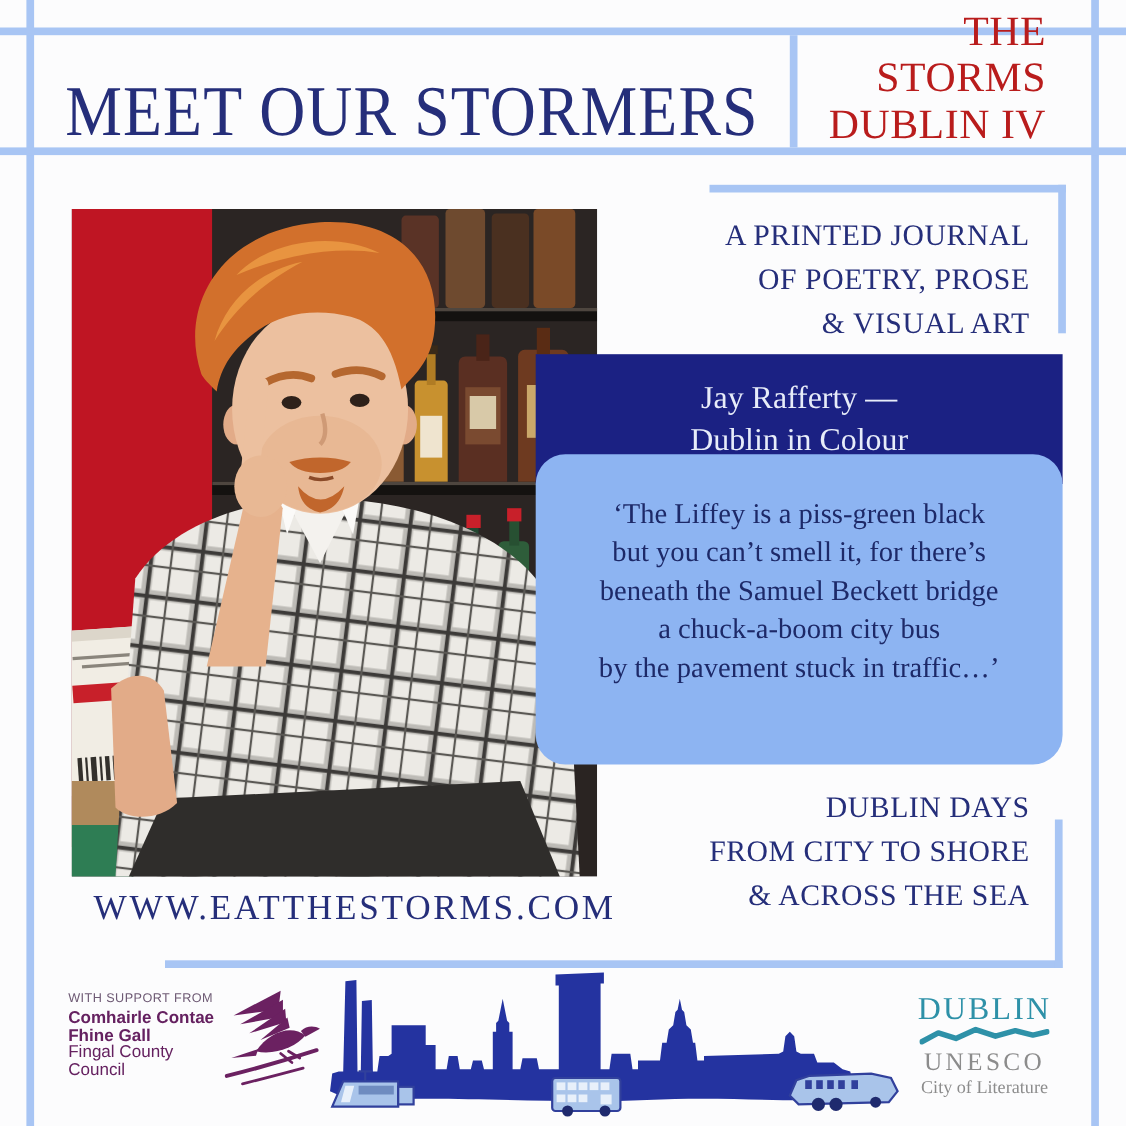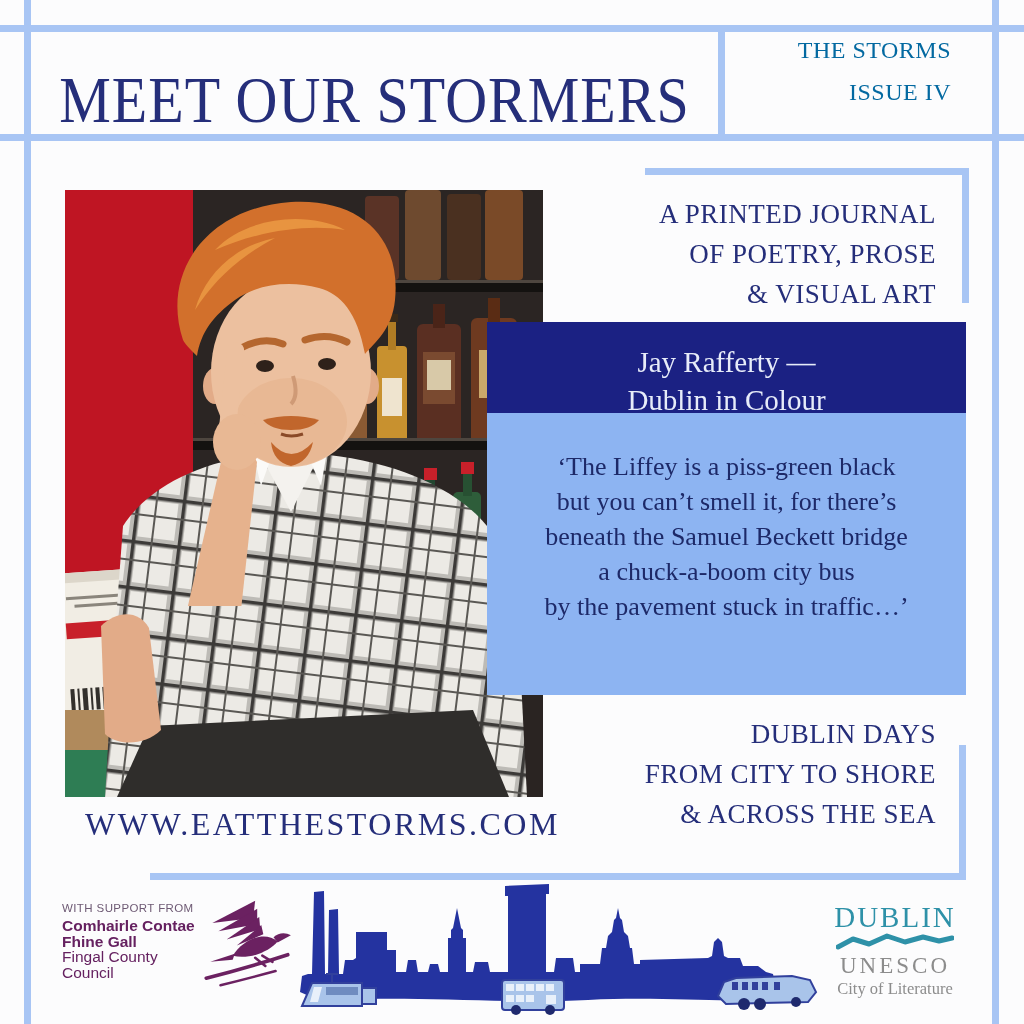--- a/index.html
+++ b/index.html
@@ -27,42 +27,42 @@
     position:absolute;left:31px;top:32px;width:687px;height:102px;
     display:flex;align-items:flex-end;justify-content:center;
   }
   .title-cell span{
     font-size:58px;color:#252e7a;letter-spacing:1px;
     transform:scaleY(1.12);white-space:nowrap;
   }
   .issue-cell{
     position:absolute;left:725px;top:32px;width:226px;height:77px;
     display:flex;flex-direction:column;justify-content:center;align-items:flex-end;
-    text-align:right;color:#0369a1;font-size:24px;line-height:42px;letter-spacing:.5px;
+    text-align:right;color:#b91c1c;font-size:38px;line-height:42px;letter-spacing:.5px;
   }
   
   .journal-tagline{
     position:absolute;right:88px;top:194px;text-align:right;
     color:#252e7a;font-size:27px;line-height:40px;letter-spacing:.5px;white-space:nowrap;
   }
   .dublin-tagline{
     position:absolute;right:88px;top:714px;text-align:right;
     color:#252e7a;font-size:27px;line-height:40px;letter-spacing:.5px;white-space:nowrap;
   }
   
   .feature-header{
     position:absolute;left:487px;top:322px;width:479px;height:118px;background:#1b2183;
     display:flex;flex-direction:column;align-items:center;justify-content:center;
     color:#e7ecf9;font-size:29px;line-height:38px;z-index:4;
   }
   .quote-box{
     position:absolute;left:487px;top:413px;width:479px;height:282px;background:#8db4f2;
     display:flex;flex-direction:column;align-items:center;
     padding-top:36px;box-sizing:border-box;
-    color:#1d2968;font-size:26px;line-height:35px;z-index:4;text-align:center;
+    color:#1d2968;font-size:26px;line-height:35px;z-index:4;text-align:center;border-radius:27px;
   }
   
   .photo{
     position:absolute;left:65px;top:190px;width:478px;height:607px;z-index:2;
     overflow:hidden;
   }
   
   .website{
     position:absolute;left:85px;top:806px;color:#252e7a;
     font-size:32px;letter-spacing:2.5px;white-space:nowrap;
@@ -97,21 +97,21 @@
   <div class="gline hline-mid"></div>
   <div class="gline header-divider"></div>
   <div class="bracket-top"></div>
   <div class="bracket-bottom"></div>
 
   <div class="title-cell">
     <span>MEET OUR STORMERS</span>
   </div>
   <div class="issue-cell">
     <div>THE STORMS</div>
-    <div>ISSUE IV</div>
+    <div>DUBLIN IV</div>
   </div>
 
   <div class="journal-tagline">
     <div>A PRINTED JOURNAL</div>
     <div>OF POETRY, PROSE</div>
     <div>&amp; VISUAL ART</div>
   </div>
 
   <div class="photo">
     <svg width="478" height="607" viewBox="0 0 478 607" preserveAspectRatio="none">

